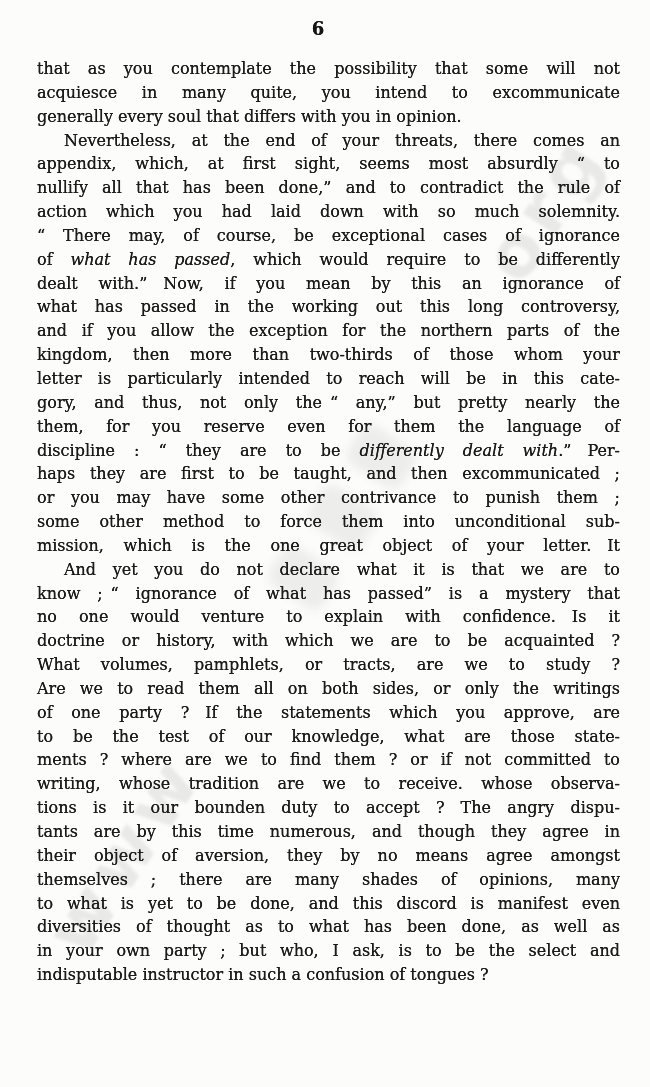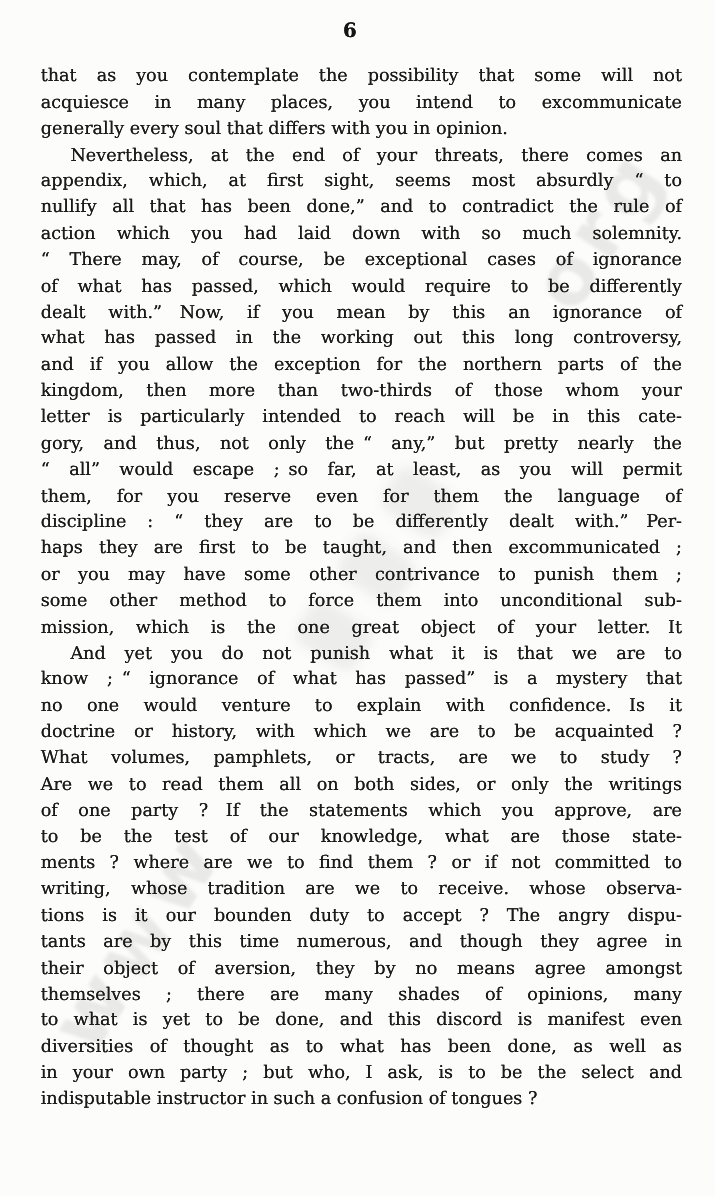--- a/index.html
+++ b/index.html
@@ -57,21 +57,21 @@
     z-index: 2;
   }
   .paragraph { margin: 0; }
   .line {
     text-align: justify;
     text-align-last: justify;
     white-space: normal;
   }
   .line.para-end { text-align-last: left; }
   .line.indent { text-indent: 27px; }
-  .it { }
+  .it { font-style: italic; }
 </style>
 </head>
 <body>
 
 <div class="page">
 
   <div class="watermark">
     <span>www</span>
     <span class="wm-blobs">
       <span class="wm-blob"></span>
@@ -79,46 +79,45 @@
         <span class="wm-blob"></span>
     </span>
     <span>org</span>
   </div>
 
   <div class="page-number">6</div>
 
   <div class="text-block">
       <div class="paragraph">
         <div class="line"><span>that as you contemplate the possibility that some will not</span></div>
-        <div class="line"><span>acquiesce in many places, you intend to excommunicate</span></div>
+        <div class="line"><span>acquiesce in many quite, you intend to excommunicate</span></div>
         <div class="line para-end"><span>generally every soul that differs with you in opinion.</span></div>
       </div>
       <div class="paragraph">
         <div class="line indent"><span>Nevertheless, at the end of your threats, there comes an</span></div>
         <div class="line"><span>appendix, which, at first sight, seems most absurdly “ to</span></div>
         <div class="line"><span>nullify all that has been done,” and to contradict the rule of</span></div>
         <div class="line"><span>action which you had laid down with so much solemnity.</span></div>
         <div class="line"><span>“ There may, of course, be exceptional cases of ignorance</span></div>
         <div class="line"><span>of </span><span class="it">what has passed</span><span>, which would require to be differently</span></div>
         <div class="line"><span>dealt with.” Now, if you mean by this an ignorance of</span></div>
         <div class="line"><span>what has passed in the working out this long controversy,</span></div>
         <div class="line"><span>and if you allow the exception for the northern parts of the</span></div>
         <div class="line"><span>kingdom, then more than two-thirds of those whom your</span></div>
         <div class="line"><span>letter is particularly intended to reach will be in this cate-</span></div>
         <div class="line"><span>gory, and thus, not only the “ any,” but pretty nearly the</span></div>
-        <div class="line"><span>“ all” would escape ; so far, at least, as you will permit</span></div>
         <div class="line"><span>them, for you reserve even for them the language of</span></div>
         <div class="line"><span>discipline : “ they are to be </span><span class="it">differently dealt with</span><span>.” Per-</span></div>
         <div class="line"><span>haps they are first to be taught, and then excommunicated ;</span></div>
         <div class="line"><span>or you may have some other contrivance to punish them ;</span></div>
         <div class="line"><span>some other method to force them into unconditional sub-</span></div>
         <div class="line"><span>mission, which is the one great object of your letter. It</span></div>
       </div>
       <div class="paragraph">
-        <div class="line indent"><span>And yet you do not punish what it is that we are to</span></div>
+        <div class="line indent"><span>And yet you do not declare what it is that we are to</span></div>
         <div class="line"><span>know ; “ ignorance of what has passed” is a mystery that</span></div>
         <div class="line"><span>no one would venture to explain with confidence. Is it</span></div>
         <div class="line"><span>doctrine or history, with which we are to be acquainted ?</span></div>
         <div class="line"><span>What volumes, pamphlets, or tracts, are we to study ?</span></div>
         <div class="line"><span>Are we to read them all on both sides, or only the writings</span></div>
         <div class="line"><span>of one party ? If the statements which you approve, are</span></div>
         <div class="line"><span>to be the test of our knowledge, what are those state-</span></div>
         <div class="line"><span>ments ? where are we to find them ? or if not committed to</span></div>
         <div class="line"><span>writing, whose tradition are we to receive. whose observa-</span></div>
         <div class="line"><span>tions is it our bounden duty to accept ? The angry dispu-</span></div>

